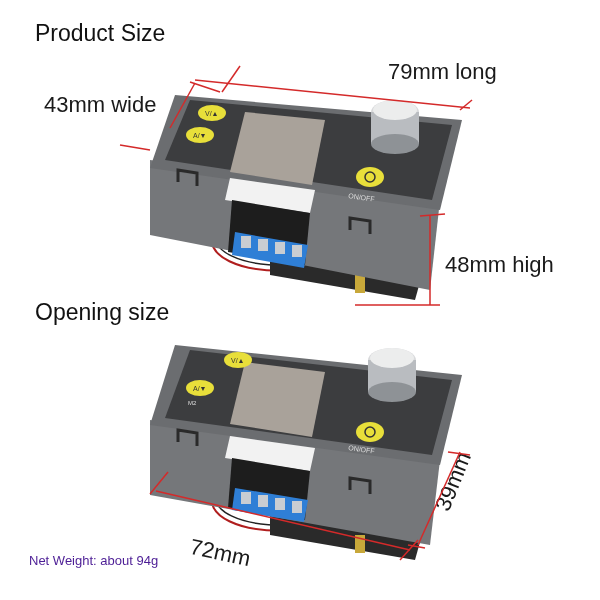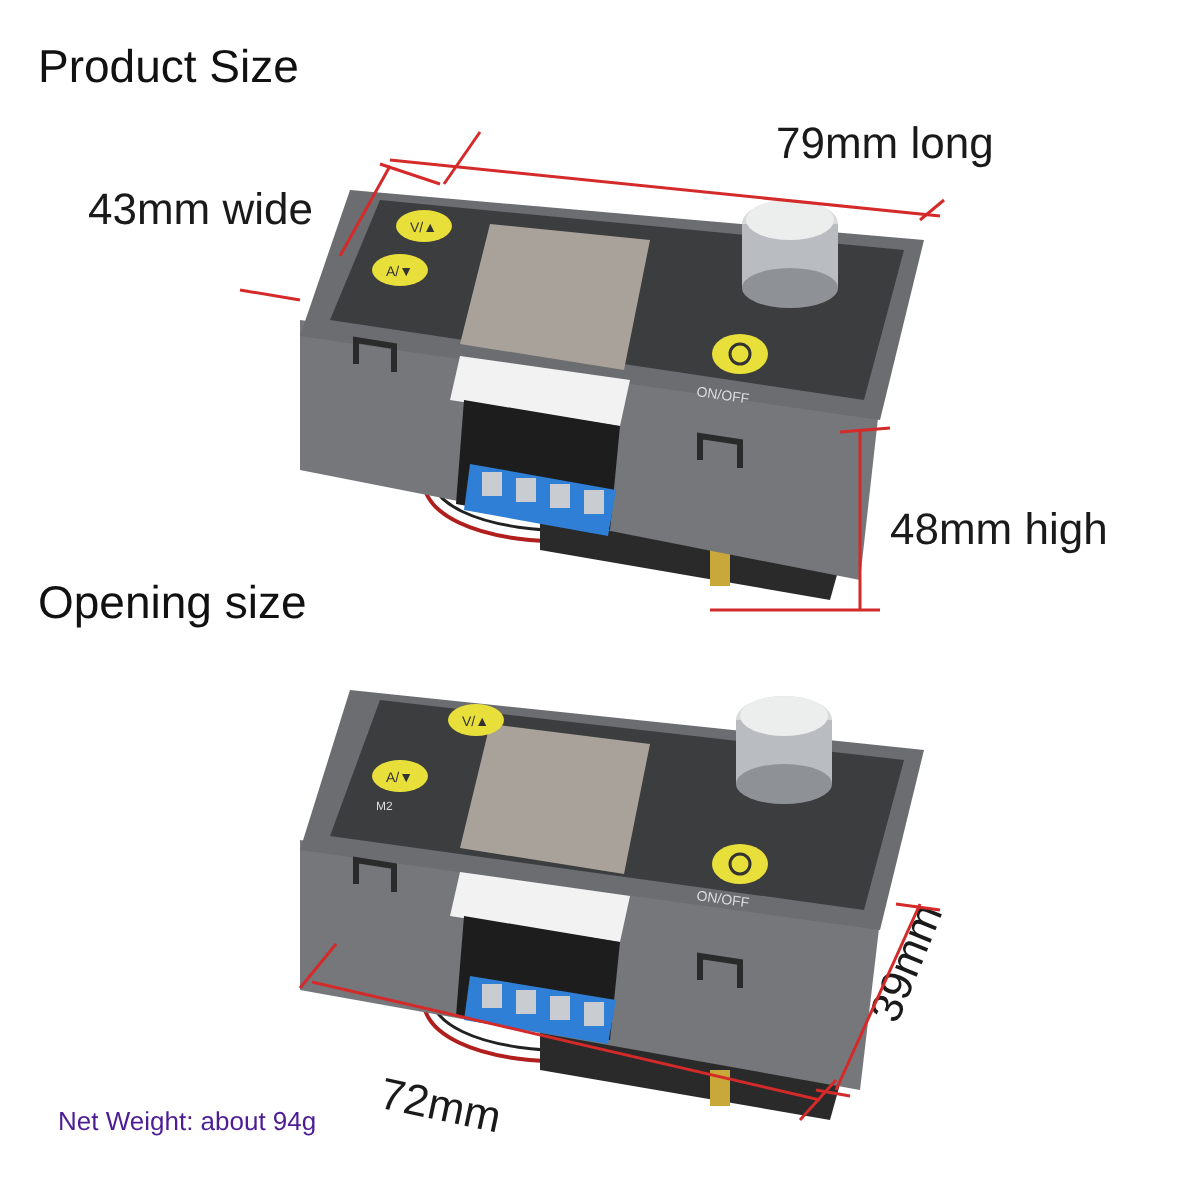--- a/index.html
+++ b/index.html
@@ -1,30 +1,30 @@
 <!DOCTYPE html>
 <html><head>
 <meta charset="utf-8">
 <style>
   html, body { margin:0; padding:0; background:#ffffff; }
   body { width:600px; height:600px; position:relative; overflow:hidden; font-family:"Liberation Sans", sans-serif; }
-  .heading { position:absolute; font-size:23px; color:#111; font-family:"Liberation Sans", sans-serif; }
+  .heading { position:absolute; font-size:23px; color:#111; font-family:"Liberation Sans", sans-serif;margin-left:16px; }
   .dim { position:absolute; font-size:22px; color:#1a1a1a; font-family:"Liberation Sans", sans-serif; white-space:nowrap; }
   .weight { position:absolute; font-size:13px; color:#4c1d95; font-family:"Liberation Sans", sans-serif; }
   svg.art { position:absolute; left:0; top:0; }
 </style>
 </head>
 <body>
 
 <div class="heading" style="left:19px; top:20px;">Product Size</div>
 <div class="dim" style="left:44px; top:92px;">43mm wide</div>
 <div class="dim" style="left:340px; top:59px;margin-left:48px;">79mm long</div>
 <div class="dim" style="left:445px; top:252px;">48mm high</div>
 
-<div class="heading" style="left:19px; top:288px;">Opening size</div>
+<div class="heading" style="left:19px; top:299px;">Opening size</div>
 <div class="dim" style="left:193px; top:534px; transform:rotate(12deg); transform-origin:left top;">72mm</div>
 <div class="dim" style="left:430px; top:505px; transform:rotate(-68deg); transform-origin:left top;">39mm</div>
 
 <div class="weight" style="left:29px; top:553px;">Net Weight: about 94g</div>
 
 <svg class="art" width="600" height="600">
 
   <g>
 
     <path d="M215 230 C 200 255, 240 275, 300 270" stroke="#b01e1e" stroke-width="2" fill="none"></path>

